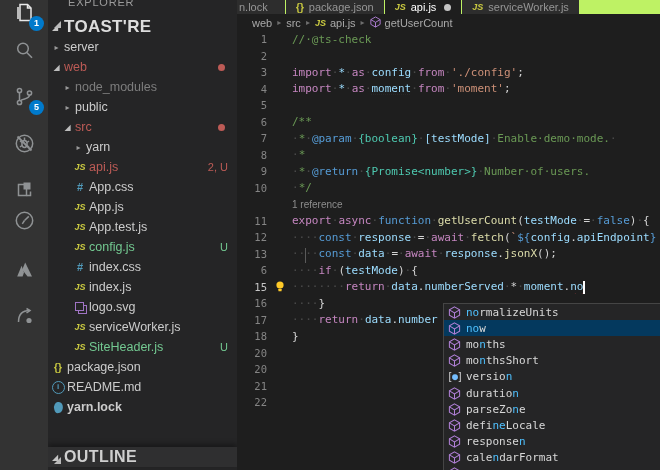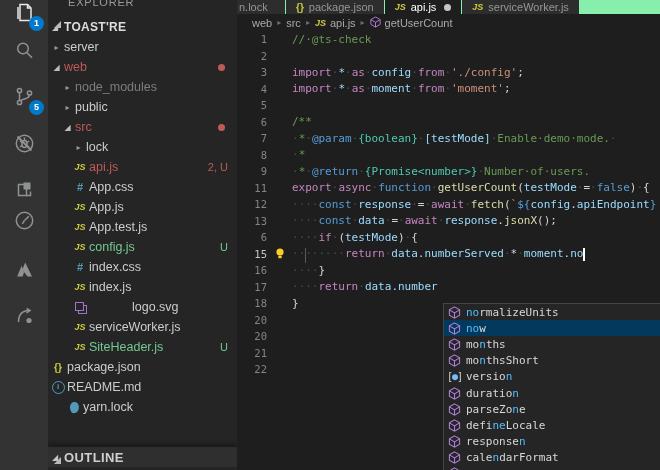--- a/index.html
+++ b/index.html
@@ -11,46 +11,46 @@
   .ab-item svg{stroke:#8f9294;fill:none;stroke-width:1.5;}
   .ab-item.active svg{stroke:#e8e8e8;}
   .ab-item svg .fill{fill:#8f9294;stroke:none;}
   .ab-badge{position:absolute;right:4px;bottom:6px;min-width:15px;height:15px;border-radius:8px;
      background:#007acc;color:#fff;font-size:9px;line-height:15px;text-align:center;font-weight:bold;}
   
   .sidebar{position:absolute;left:48px;top:0;width:189px;height:470px;background:#252526;z-index:4;overflow:hidden;}
   .sb-title{position:absolute;top:-4px;left:20px;font-size:11px;letter-spacing:.8px;color:#9b9b9b;}
   .root-row{position:absolute;top:17px;left:0;width:100%;height:20px;display:flex;align-items:center;}
   .root-row .tw{width:12px;margin-left:4px;font-size:8px;color:#c5c5c5;}
-  .root-row .lbl{font-size:12px;font-weight:bold;color:#dddddd;letter-spacing:.3px;}
+  .root-row .lbl{font-size:17px;font-weight:bold;color:#dddddd;letter-spacing:.3px;}
   .tree{position:absolute;top:37px;left:0;width:100%;}
   .trow{height:20px;display:flex;align-items:center;font-size:12.5px;color:#cccccc;white-space:nowrap;}
   .trow .tw{width:13px;font-size:8px;color:#9a9a9a;text-align:center;flex:none;}
   .trow .tw.open{color:#bdbdbd;}
   .trow .fico{width:16px;flex:none;display:flex;justify-content:center;align-items:center;}
   .trow .lbl{margin-left:1px;}
   .trow .bdg{margin-left:auto;margin-right:9px;font-size:11px;}
   .trow .dotb{margin-left:auto;margin-right:12px;width:7px;height:7px;border-radius:50%;}
   .c-red{color:#bd5b56;} .bg-red{background:#bd5b56;}
   .c-green{color:#73c991;} .c-ignored{color:#7d7d7d;}
   .ij{color:#cbcb41;font-size:9px;font-weight:bold;font-style:italic;}
   .ic{color:#519aba;font-size:11px;font-weight:bold;}
   .ibr{color:#cbcb41;font-size:10px;font-weight:bold;}
   .isvg{width:7px;height:7px;border:1.5px solid #a074c4;box-shadow:3px 3px 0 -1px #252526,3px 3px 0 0 #a074c4;margin-right:2px;margin-bottom:2px;}
   .igit{width:7px;height:7px;border:1.5px solid #8c99a3;transform:rotate(45deg);}
   .iinfo{width:11px;height:11px;border-radius:50%;border:1px solid #519aba;color:#519aba;font-size:8px;line-height:10px;text-align:center;font-weight:bold;}
   .iyarn{width:9px;height:11px;background:#519aba;border-radius:55% 45% 60% 40%;transform:rotate(-12deg);}
   .outline-hdr{position:absolute;left:0;top:447px;width:100%;height:20px;background:#2f2f30;
      box-shadow:0 -3px 5px rgba(0,0,0,.35);display:flex;align-items:center;}
   .outline-hdr .tw{width:12px;margin-left:4px;font-size:8px;color:#c5c5c5;}
-  .outline-hdr .lbl{font-size:13px;font-weight:bold;color:#cfcfcf;letter-spacing:.4px;}
+  .outline-hdr .lbl{font-size:16px;font-weight:bold;color:#cfcfcf;letter-spacing:.4px;}
   .fold-marker{position:absolute;width:0;height:0;border-left:7px solid transparent;border-bottom:7px solid #b9b9b9;z-index:6;}
   
   .editor{position:absolute;left:237px;top:0;right:0;height:470px;background:#1e1e1e;}
-  .tabs{position:absolute;left:0;top:0;right:0;height:14px;background:#86efac;display:flex;}
+  .tabs{position:absolute;left:0;top:0;right:0;height:14px;background:#bef264;display:flex;}
   .tab{height:14px;display:flex;align-items:center;background:#2d2d2d;color:#969696;
        font-size:11px;padding:0 10px;margin-right:1px;gap:5px;white-space:nowrap;}
   .tab.first{width:40px;padding:0 6px 0 2px;overflow:hidden;}
   .tab.active{background:#1e1e1e;color:#ffffff;}
   .tab .dirty{width:7px;height:7px;border-radius:50%;background:#c5c5c5;margin-left:3px;}
   .crumbs{position:absolute;left:0;top:14px;right:0;height:17px;display:flex;align-items:center;
       padding-left:15px;font-size:11px;color:#a9a9a9;gap:3px;white-space:nowrap;}
   .crumbs .sep{color:#6e6e6e;font-size:8px;padding:0 2px;}
   .crumbs .ci{display:flex;align-items:center;gap:4px;}
   
@@ -170,21 +170,21 @@
         <span class="tw">▸</span>
         <span class="lbl">public</span>
       </div>
       <div class="trow" style="padding-left: 13px;">
         <span class="tw open">◢</span>
         <span class="lbl c-red">src</span>
         <span class="dotb bg-red"></span>
       </div>
       <div class="trow" style="padding-left: 24px;">
         <span class="tw">▸</span>
-        <span class="lbl">lock</span>
+        <span class="lbl">yarn</span>
       </div>
       <div class="trow" style="padding-left: 24px;">
         <span class="fico">
           <span class="ij">JS</span>
         </span>
         <span class="lbl c-red">api.js</span>
         <span class="bdg c-red">2, U</span>
       </div>
       <div class="trow" style="padding-left: 24px;">
         <span class="fico">
@@ -216,21 +216,21 @@
           <span class="ic">#</span>
         </span>
         <span class="lbl">index.css</span>
       </div>
       <div class="trow" style="padding-left: 24px;">
         <span class="fico">
           <span class="ij">JS</span>
         </span>
         <span class="lbl">index.js</span>
       </div>
-      <div class="trow" style="padding-left: 24px; gap: 43px;">
+      <div class="trow" style="padding-left: 24px;">
         <span class="fico">
           <span class="isvg"></span>
         </span>
         <span class="lbl">logo.svg</span>
       </div>
       <div class="trow" style="padding-left: 24px;">
         <span class="fico">
           <span class="ij">JS</span>
         </span>
         <span class="lbl">serviceWorker.js</span>
@@ -247,21 +247,21 @@
           <span class="ibr">{}</span>
         </span>
         <span class="lbl">package.json</span>
       </div>
       <div class="trow" style="padding-left: 2px;">
         <span class="fico">
           <span class="iinfo">i</span>
         </span>
         <span class="lbl">README.md</span>
       </div>
-      <div class="trow" style="padding-left: 18px;">
+      <div class="trow" style="padding-left: 2px; font-weight: bold;">
         <span class="fico">
           <span class="iyarn"></span>
         </span>
         <span class="lbl">yarn.lock</span>
       </div>
     </div>
   <div class="outline-hdr">
     <span class="tw">◢</span>
     <span class="lbl">OUTLINE</span>
   </div>
@@ -315,20 +315,22 @@
   <div class="code" id="code">
       <div class="cl"><span class="ln">1</span><span class="gslot"></span><span class="ct"><span class="com">//·@ts-check</span></span></div>
       <div class="cl"><span class="ln">2</span><span class="gslot"></span><span class="ct"></span></div>
       <div class="cl"><span class="ln">3</span><span class="gslot"></span><span class="ct"><span class="kw">import</span><span class="ws">·</span><span class="var">*</span><span class="ws">·</span><span class="kw">as</span><span class="ws">·</span><span class="var">config</span><span class="ws">·</span><span class="kw">from</span><span class="ws">·</span><span class="str">'./config'</span><span class="fg">;</span></span></div>
       <div class="cl"><span class="ln">4</span><span class="gslot"></span><span class="ct"><span class="kw">import</span><span class="ws">·</span><span class="var">*</span><span class="ws">·</span><span class="kw">as</span><span class="ws">·</span><span class="var hint">moment</span><span class="ws">·</span><span class="kw">from</span><span class="ws">·</span><span class="str">'moment'</span><span class="fg">;</span></span></div>
       <div class="cl"><span class="ln">5</span><span class="gslot"></span><span class="ct"></span></div>
       <div class="cl"><span class="ln">6</span><span class="gslot"></span><span class="ct"><span class="com">/**</span></span></div>
       <div class="cl"><span class="ln">7</span><span class="gslot"></span><span class="ct"><span class="ws">·</span><span class="com">*</span><span class="ws">·</span><span class="doctag">@param</span><span class="ws">·</span><span class="doctype">{boolean}</span><span class="ws">·</span><span class="docvar">[testMode]</span><span class="ws">·</span><span class="com">Enable·demo·mode.</span><span class="ws">·</span></span></div>
       <div class="cl"><span class="ln">8</span><span class="gslot"></span><span class="ct"><span class="ws">·</span><span class="com">*</span></span></div>
       <div class="cl"><span class="ln">9</span><span class="gslot"></span><span class="ct"><span class="ws">·</span><span class="com">*</span><span class="ws">·</span><span class="doctag">@return</span><span class="ws">·</span><span class="doctype">{Promise&lt;number&gt;}</span><span class="ws">·</span><span class="com">Number·of·users.</span></span></div>
+      <div class="cl"><span class="ln">10</span><span class="gslot"></span><span class="ct"><span class="ws">·</span><span class="com">*/</span></span></div>
+      <div class="cl lens-row"><span class="lens">1 reference</span></div>
       <div class="cl"><span class="ln">11</span><span class="gslot"></span><span class="ct"><span class="kw">export</span><span class="ws">·</span><span class="kw">async</span><span class="ws">·</span><span class="kw2">function</span><span class="ws">·</span><span class="fn">getUserCount</span><span class="fg">(</span><span class="var">testMode</span><span class="ws">·</span><span class="fg">=</span><span class="ws">·</span><span class="kw2">false</span><span class="fg">)</span><span class="ws">·</span><span class="fg">{</span></span></div>
       <div class="cl"><span class="ln">12</span><span class="gslot"></span><span class="ct"><span class="ws">····</span><span class="kw2">const</span><span class="ws">·</span><span class="var">response</span><span class="ws">·</span><span class="fg">=</span><span class="ws">·</span><span class="kw">await</span><span class="ws">·</span><span class="fn">fetch</span><span class="fg">(</span><span class="str">`</span><span class="kw2">${</span><span class="var">config</span><span class="fg">.</span><span class="var">apiEndpoint</span><span class="kw2">}</span></span></div>
       <div class="cl"><span class="ln">13</span><span class="gslot"></span><span class="ct"><span class="ws">····</span><span class="kw2">const</span><span class="ws">·</span><span class="var">data</span><span class="ws">·</span><span class="fg">=</span><span class="ws">·</span><span class="kw">await</span><span class="ws">·</span><span class="var">response</span><span class="fg">.</span><span class="fn err">jsonX</span><span class="fg">();</span></span></div>
       <div class="cl"><span class="ln">6</span><span class="gslot"></span><span class="ct"><span class="ws">····</span><span class="kw">if</span><span class="ws">·</span><span class="fg">(</span><span class="var">testMode</span><span class="fg">)</span><span class="ws">·</span><span class="fg">{</span></span></div>
       <div class="cl"><span class="ln cur">15</span><span class="gslot"><span class="bulb"><svg width="12" height="13" viewBox="0 0 12 13">
               <circle cx="6" cy="5" r="3.6" fill="#ffca28"></circle>
               <rect x="4.4" y="8.8" width="3.2" height="2.4" rx="0.5" fill="#ffca28"></rect>
             </svg></span></span><span class="ct"><span class="ws">········</span><span class="kw">return</span><span class="ws">·</span><span class="var">data</span><span class="fg">.</span><span class="var">numberServed</span><span class="ws">·</span><span class="fg">*</span><span class="ws">·</span><span class="var">moment</span><span class="fg">.</span><span class="var err">no</span><span class="cursor"></span></span></div>
       <div class="cl"><span class="ln">16</span><span class="gslot"></span><span class="ct"><span class="ws">····</span><span class="fg">}</span></span></div>
       <div class="cl"><span class="ln">17</span><span class="gslot"></span><span class="ct"><span class="ws">····</span><span class="kw">return</span><span class="ws">·</span><span class="var">data</span><span class="fg">.</span><span class="var">number</span></span></div>

